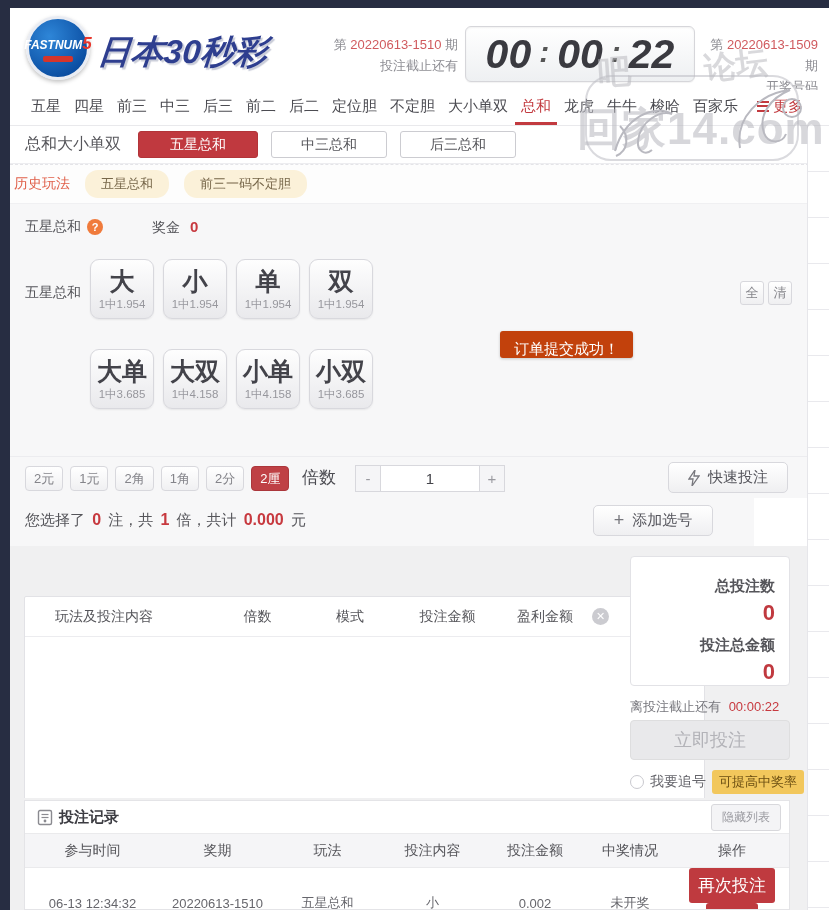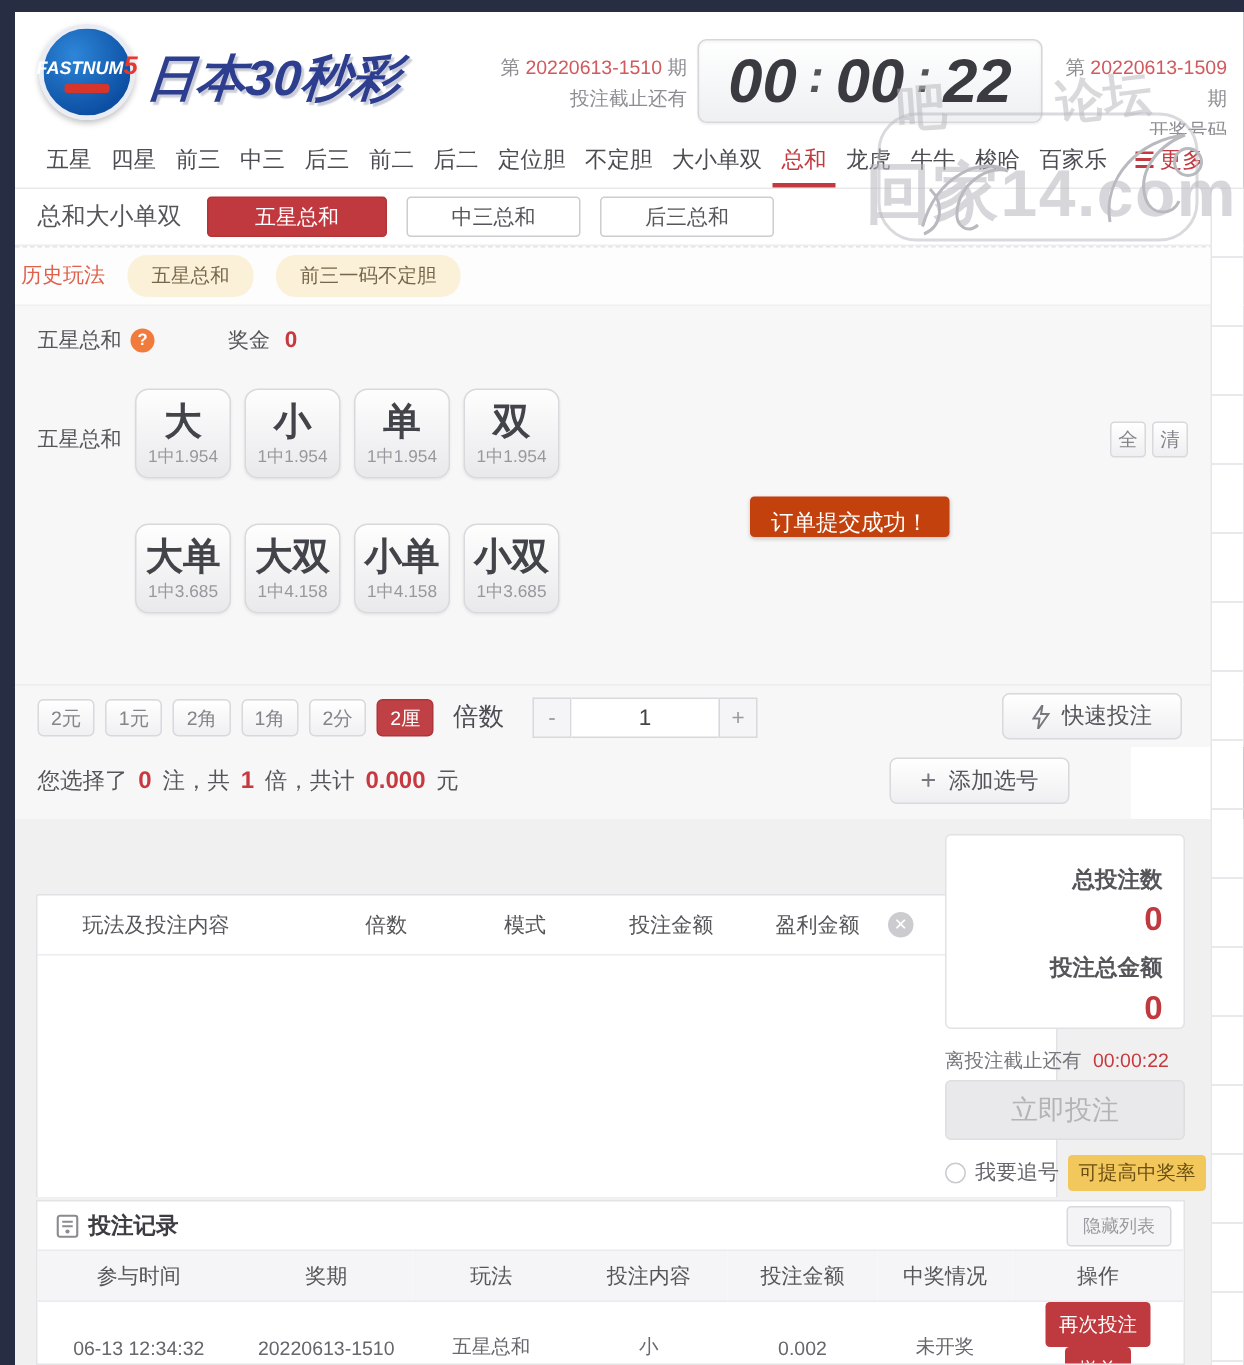--- a/index.html
+++ b/index.html
@@ -136,21 +136,21 @@
     border:1px solid #e4e4e7; overflow:hidden; }
   .rec-head { height:32px; display:flex; align-items:center; padding:0 8px 0 12px; }
   .rec-title { font-size:15px; font-weight:bold; color:#3c3c42; margin-left:6px; }
   .hide-btn { margin-left:auto; background:#f4f4f6; border:1px solid #d8d8dc; border-radius:3px;
     color:#9a9aa0; font-size:12px; padding:4px 10px; cursor:pointer; }
   .rec-table { width:100%; border-collapse:collapse; }
   .rec-table th { background:#f5f5f7; border-top:1px solid #eaeaec; border-bottom:1px solid #eaeaec;
     font-size:14px; color:#55555a; font-weight:normal; height:34px; }
   .rec-table td { height:40px; font-size:13px; color:#66666c; text-align:center; border-bottom:1px solid #f0f0f2; }
   .c1{width:135px;} .c2{width:115px;} .c3{width:105px;} .c4{width:105px;} .c5{width:100px;} .c6{width:90px;}
-  .act-btn { background:#bf3a3f; color:#fff; border:none; border-radius:3px; font-size:13px;
+  .act-btn { background:#bf3a3f; color:#fff; border:none; border-radius:3px; font-size:17px;
     padding:6px 9px; cursor:pointer; margin:0 3px; }
 
   
   .cut-panel { position:absolute; left:797px; top:118px; width:22px; height:784px; background:#fff;
     border-left:1px solid #e6e6ea;
     background-image:repeating-linear-gradient(to bottom, transparent 0 45px, #e9e9ed 45px 46px); }
 
   
   .wm { position:absolute; pointer-events:none; z-index:60; color:rgba(185,185,192,.55); }
   .wm-rect { left:575px; top:67px; width:214px; height:86px; border:2px solid rgba(188,188,195,.55);

